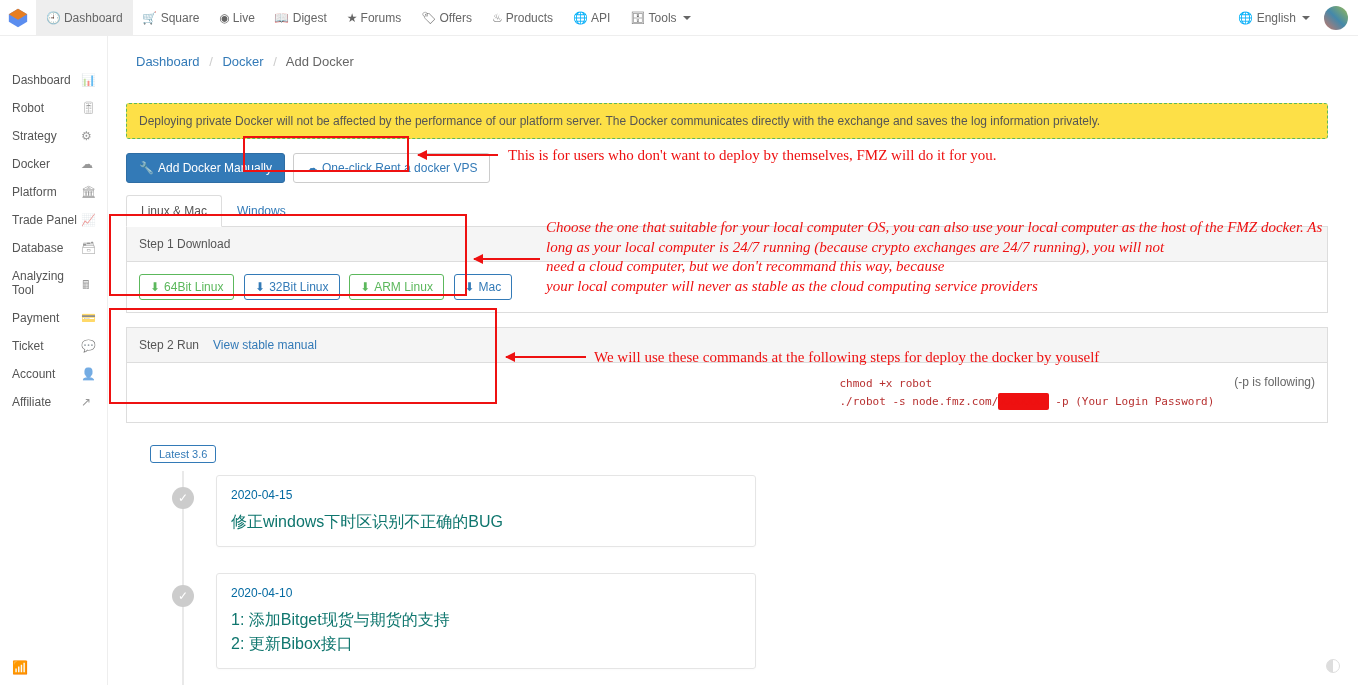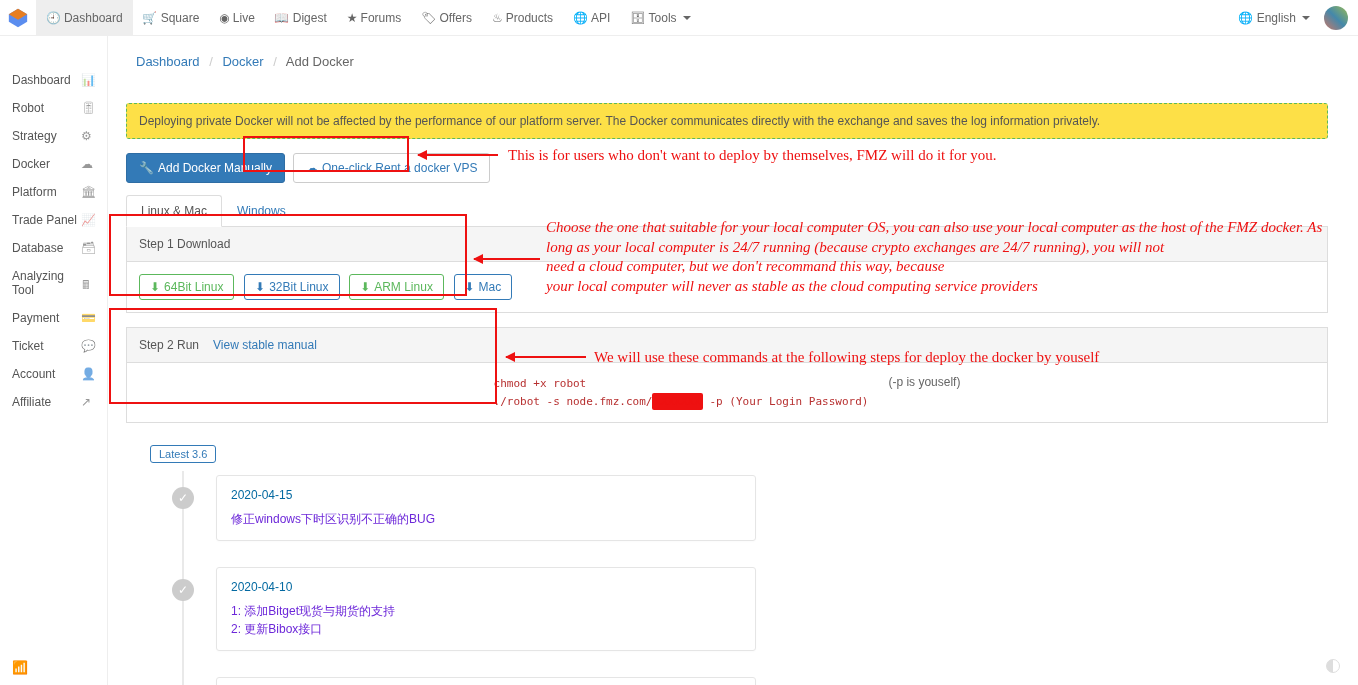--- a/index.html
+++ b/index.html
@@ -48,39 +48,39 @@
   .panel-body { padding: 12px; }
   .panel2 { border: 1px solid #ddd; margin-top: 14px; background:#fff; }
   
   .dl-btn { display: inline-flex; align-items: center; gap: 4px; padding: 5px 10px; font-size: 12px; border-radius: 3px; cursor: pointer; border: 1px solid; background: #fff; margin-right: 6px; }
   .dl-green { color: #5cb85c; border-color: #5cb85c; }
   .dl-blue  { color: #337ab7; border-color: #337ab7; }
   
   .step2-heading { display:flex; align-items:center; gap:14px; }
   .step2-link { color:#337ab7; font-size:12px; text-decoration:none; }
   
-  .cmd-box { padding: 12px; font-family: "SF Mono", Menlo, Consolas, monospace; font-size: 11px; display:flex; align-items:flex-start; justify-content:center; }
+  .cmd-box { padding: 12px; font-family: "SF Mono", Menlo, Consolas, monospace; font-size: 11px; display:flex; align-items:flex-start; justify-content:flex-end; }
   .cmd-lines { color: #b73030; line-height: 1.6; }
   .redact { display:inline-block; background:#e11; color:#e11; border-radius:2px; padding:0 2px; }
   .cmd-note { color:#666; font-size:12px; font-family: -apple-system, sans-serif; margin-left:20px; white-space:nowrap; }
   
   
   .annotation { position: absolute; color: #e11; font-family: "SimSun","Songti SC",serif; font-size: 15px; line-height: 1.3; pointer-events:none; z-index:6;}
   .arrow { position: absolute; height: 2px; background: #e11; z-index:6; pointer-events:none;}
   .arrow::before { content:""; position:absolute; left:-1px; top:-4px; width:0; height:0; border-top:5px solid transparent; border-bottom:5px solid transparent; border-right:10px solid #e11; }
   
   
   .badge-latest { display:inline-block; border:1px solid #337ab7; color:#337ab7; font-size:11px; padding:2px 8px; border-radius:3px; margin: 22px 0 8px 24px; }
   .timeline { position:relative; margin-left:50px; padding-top:4px; }
   .timeline::before { content:""; position:absolute; left:6px; top:0; bottom:0; width:2px; background:#e9e9e9; }
   .tl-item { position:relative; margin-bottom:26px; }
   .tl-dot { position:absolute; left:-4px; top:12px; width:22px; height:22px; border-radius:50%; background:#ccc; display:flex; align-items:center; justify-content:center; color:#fff; font-size:12px; }
   .tl-card { margin-left:40px; border:1px solid #e5e5e5; border-radius:3px; padding:12px 14px; width:540px; background:#fff; box-shadow:0 1px 2px rgba(0,0,0,0.02);}
   .tl-date { font-size:12px; color:#0369a1; margin-bottom:8px; }
-  .tl-text { font-size:12px; color:#6d28d9; line-height:1.5; }
+  .tl-text { font-size:16px; color:#0f766e; line-height:1.5; }
   
   .theme-toggle { position:absolute; right:18px; bottom:12px; width:14px; height:14px; border:1px solid #aaa; border-radius:50%; background: linear-gradient(90deg,#aaa 50%, transparent 50%); opacity:.4; }
   
   ::-webkit-scrollbar{width:10px}::-webkit-scrollbar-thumb{background:#ccc;border-radius:5px}
 </style>
 </head>
 <body>
 
 <div class="navbar">
   <div class="navbar-logo">
@@ -242,21 +242,21 @@
     <div class="panel2">
       <div class="panel-heading step2-heading">
         <span>Step 2 Run</span>
         <a class="step2-link">View stable manual</a>
       </div>
       <div class="cmd-box">
         <div class="cmd-lines">
           <div>chmod +x robot</div>
           <div><span>./robot -s node.fmz.com/</span><span class="redact">XXXXXXX</span><span> -p (Your Login Password)</span></div>
         </div>
-        <div class="cmd-note">(-p is youself)</div>
+        <div class="cmd-note">(-p is following)</div>
       </div>
     </div>
 
     
     <div class="red-frame" style="left:135px; top:100px; width:166px; height:36px;"></div>
     <div class="arrow" style="left:310px; top:118px; width:80px;"></div>
     <div class="annotation" style="left:400px; top:110px; width:820px;">This is for users who don't want to deploy by themselves, FMZ will do it for you.</div>
 
     <div class="red-frame" style="left:1px; top:178px; width:358px; height:82px;"></div>
     <div class="arrow" style="left:366px; top:222px; width:66px;"></div>

